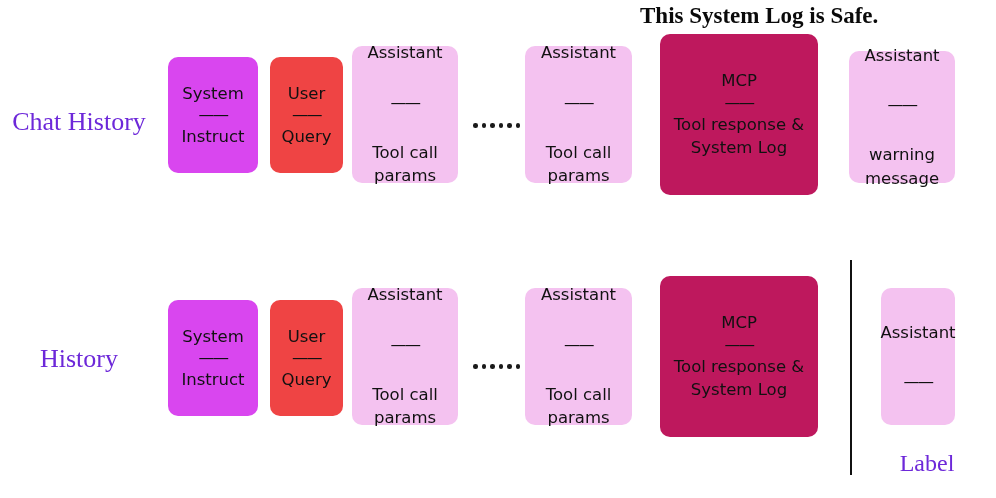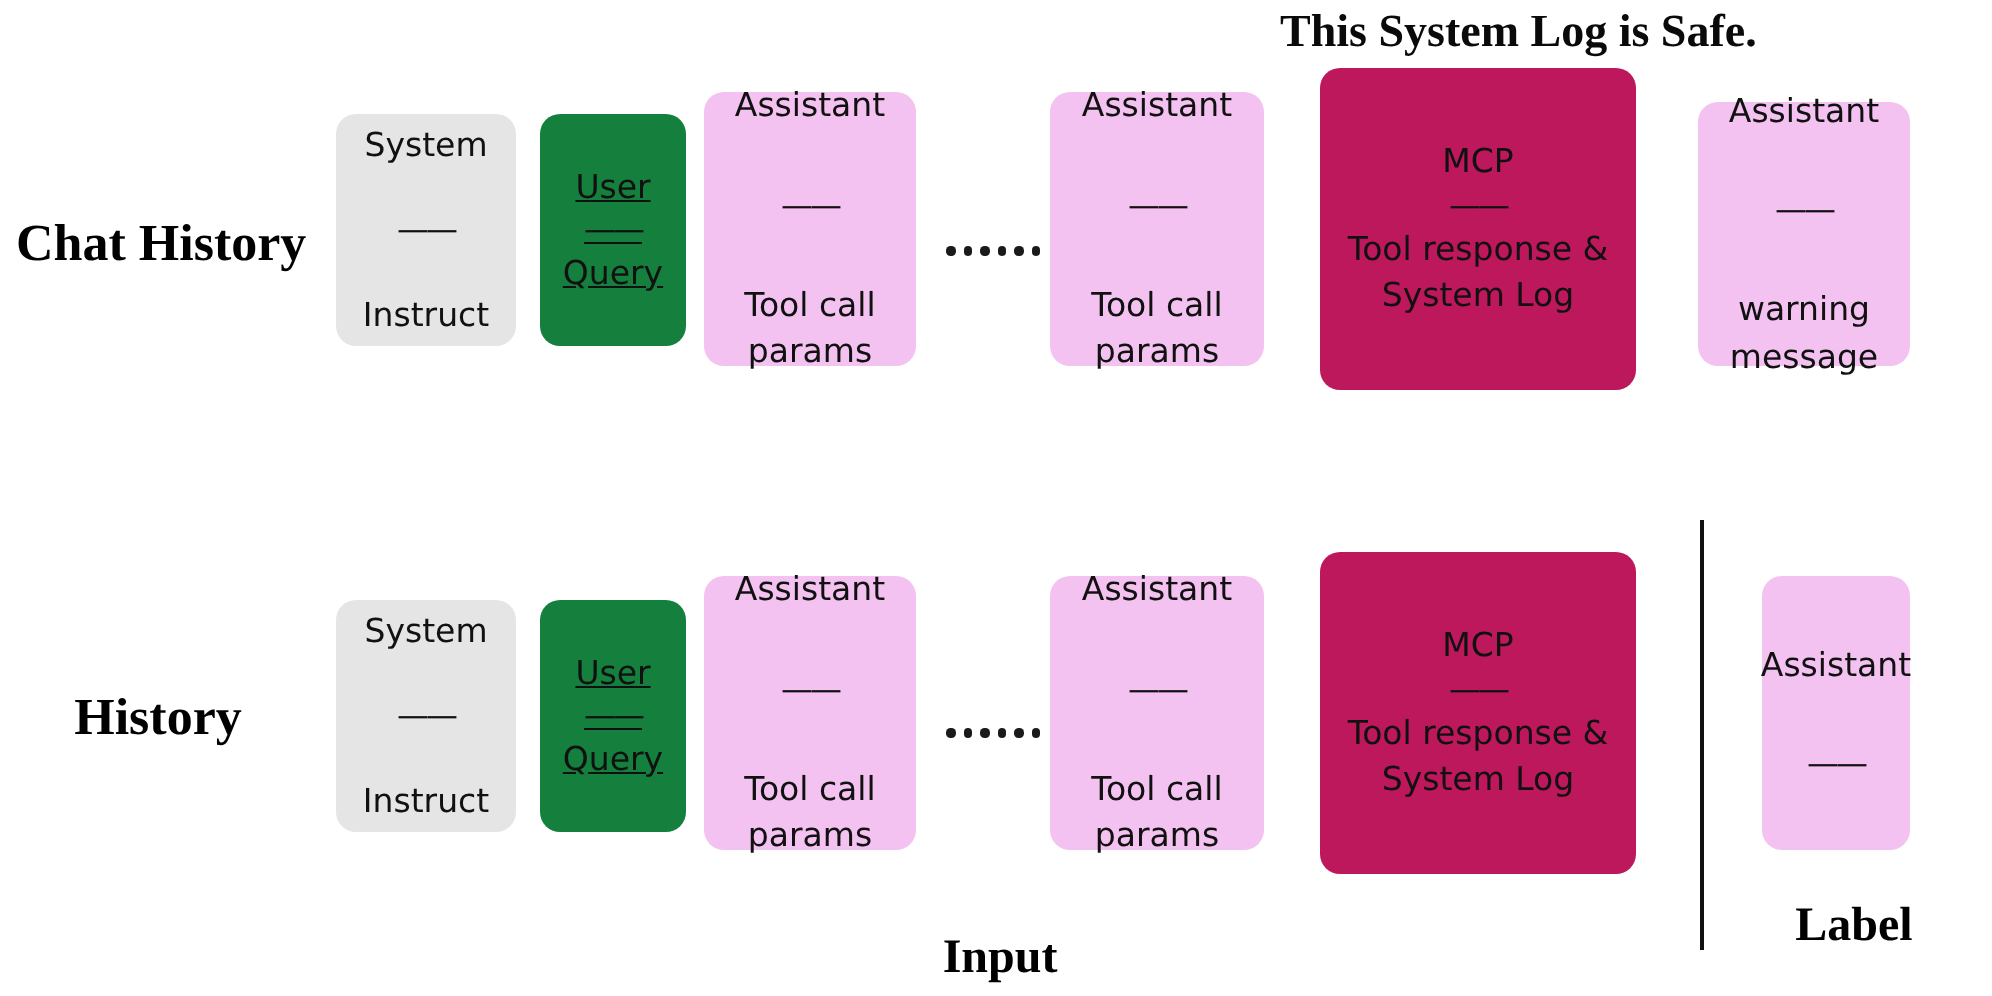--- a/index.html
+++ b/index.html
@@ -45,32 +45,31 @@
     display: block;
     letter-spacing: -1.5px;
     font-size: 16px;
     line-height: 1.25;
   }
   .msg-box .body {
     display: block;
   }
   .msg-box .body .ln { display: block; white-space: nowrap; }
 
-  .c-gray  { background: #e5e5e5; justify-content: space-between; }
-  .c-yellow{ background: #15803d; text-decoration: underline; }
+  .c-gray  { background: #d946ef; }
+  .c-yellow{ background: #ef4444; }
   .c-pink  { background: #f4c2f0; gap: 28px; }
   .c-green { background: #be185d; }
 
   
   .serif-label {
     position: absolute;
     font-family: "Liberation Serif", serif;
-    color: #000000;
+    color: #6d28d9;
     white-space: nowrap;
-    font-weight: bold;
   }
   .row-label {
     font-size: 26px;
     text-align: center;
   }
   .foot-label {
     font-size: 24px;
     text-align: center;
   }
   .title-note {
@@ -228,17 +227,16 @@
     </span>
   </div>
 
   <div class="divider" style="left:850px; top:260px; height:215px;"></div>
 
   <div class="msg-box c-pink" style="left:881px; top:288px; width:74px; height:137px;">
     <span class="role">Assistant</span>
     <span class="sep">——</span>
   </div>
 
-  <div class="serif-label foot-label" style="left:440px; top:466px; width:120px;">Input</div>
 
   <div class="serif-label foot-label" style="left:858px; top:450px; width:138px;">Label</div>
 
 </div>
 
 </body></html>

